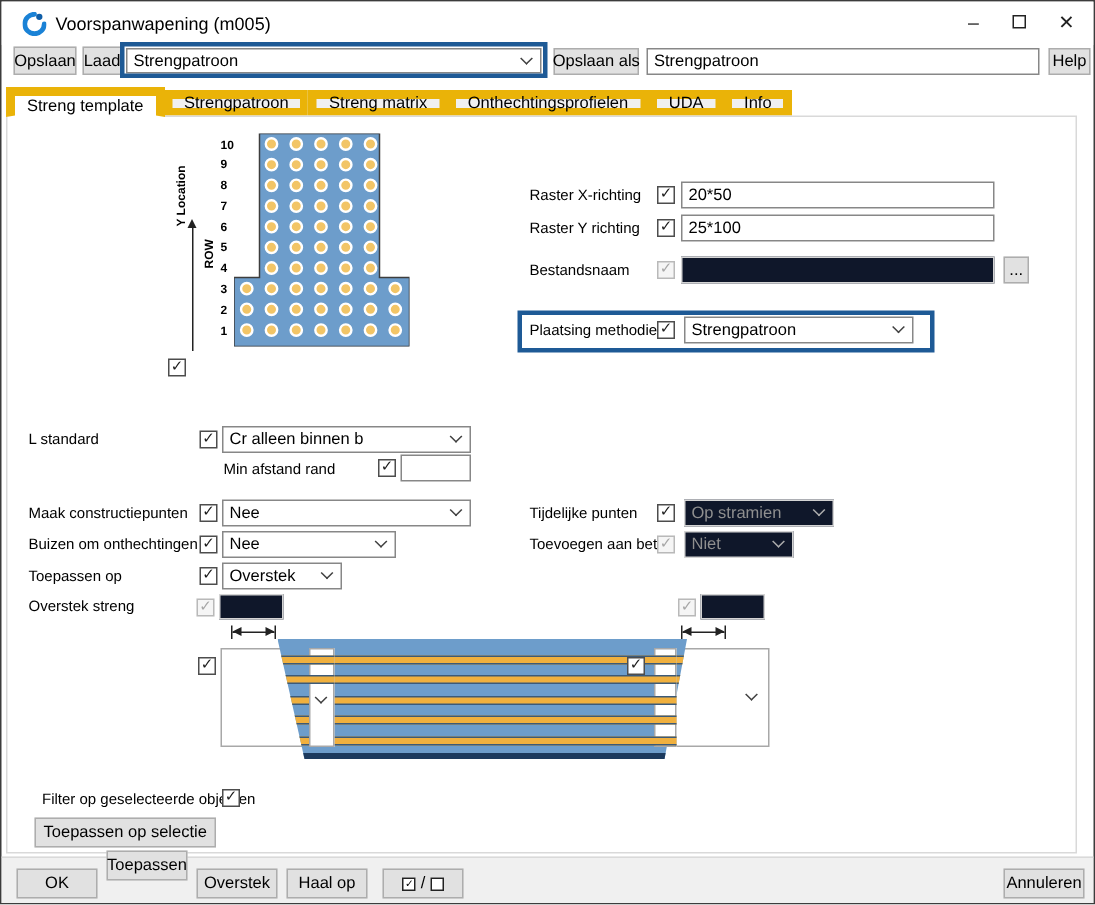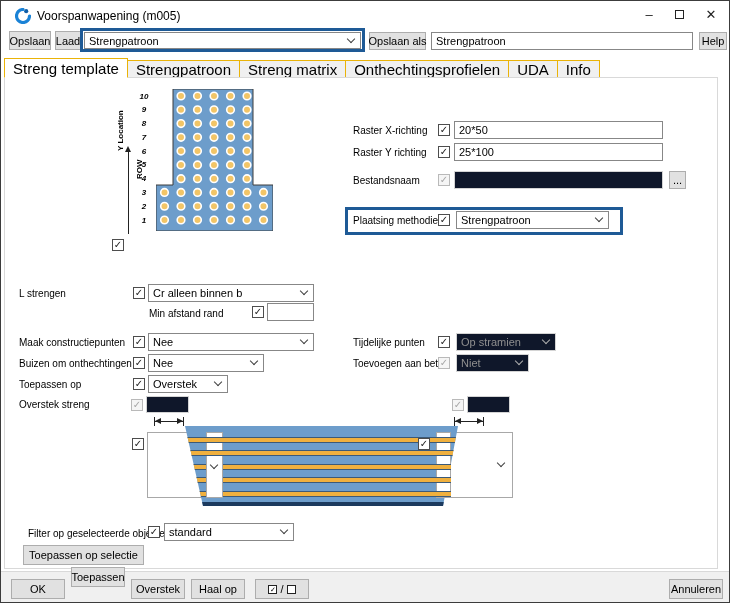--- a/index.html
+++ b/index.html
@@ -32,28 +32,28 @@
   
   .cb{position:absolute;width:12px;height:12px;background:#fff;border:1px solid #4d4d4d;
       display:flex;align-items:center;justify-content:center;}
   .cb.on::after{content:"✓";font-size:10px;line-height:1;color:#1a1a1a;margin-top:-1px;}
   .cb.gray{border-color:#b9b9b9;background:#f5f5f5;}
   .cb.gray.on::after{color:#a6a6a6;}
   
   .hl{position:absolute;border:3px solid var(--accent);pointer-events:none;}
   
   .tabs{position:absolute;left:3px;top:57px;height:20px;display:flex;align-items:flex-end;}
-  .tab{height:18px;padding:0 8px;background:#f0f0f0;border:1px solid #eab308;margin-right:-1px;
-       display:flex;align-items:center;font-size:15px;white-space:nowrap;}
+  .tab{height:18px;padding:0 8px;background:#f0f0f0;border:6px solid #eab308;margin-right:-1px;
+       display:flex;align-items:center;font-size:11px;white-space:nowrap;}
   .tab.active{height:20px;background:#fff;border-bottom:1px solid #fff;z-index:3;}
   .page{position:absolute;left:3px;top:76px;width:714px;height:492px;border:1px solid #d9d9d9;background:#fff;}
   
   .smbold{position:absolute;font-size:8px;font-weight:bold;white-space:nowrap;}
   .vert{writing-mode:vertical-rl;transform:rotate(180deg);}
-  .rownum{position:absolute;right:12px;width:18px;text-align:center;font-size:8px;font-weight:bold;line-height:11px;font-style:italic;}
+  .rownum{position:absolute;right:0;width:18px;text-align:left;font-size:8px;font-weight:bold;line-height:11px;}
   
   .dim{position:absolute;width:30px;height:9px;border-left:1px solid #222;border-right:1px solid #222;}
   .dim::before{content:"";position:absolute;left:0;right:0;top:4px;height:1px;background:#222;}
   .ah{position:absolute;width:0;height:0;border-top:3.5px solid transparent;border-bottom:3.5px solid transparent;top:1px;}
   .ah.l{left:0;border-right:6px solid #222;}
   .ah.r{right:0;border-left:6px solid #222;}
   .ah.outl{left:0;border-left:6px solid #222;border-right:none;}
   .ah.outr{right:0;border-right:6px solid #222;border-left:none;}
   
   .outer-combo{position:absolute;background:#fff;border:1px solid #a8a8a8;z-index:1;}
@@ -201,21 +201,21 @@
   <button class="btn" style="left:668px;top:170px;width:17px;height:18px">...</button>
 
   <span class="lbl" style="left:352px;top:213px">Plaatsing methodiek</span>
   <span class="cb on" style="left:437px;top:213px"></span>
   <div class="combo" style="left:455px;top:210px;width:153px;height:18px">
     <span>Strengpatroon</span>
     <span class="chev"></span>
   </div>
   <div class="hl" style="left:344px;top:206px;width:278px;height:28px"></div>
 
-  <span class="lbl" style="left:18px;top:286px">L strengen</span>
+  <span class="lbl" style="left:18px;top:286px">L standard</span>
   <span class="cb on" style="left:132px;top:286px"></span>
   <div class="combo" style="left:147px;top:283px;width:166px;height:18px">
     <span>Cr alleen binnen b</span>
     <span class="chev"></span>
   </div>
 
   <span class="lbl" style="left:148px;top:306px">Min afstand rand</span>
   <span class="cb on" style="left:251px;top:305px"></span>
   <div class="tf" style="left:266px;top:302px;width:47px;height:18px"></div>
 
@@ -289,24 +289,20 @@
   <div class="stripe ovl" style="left:205px;top:449px;width:17px;right:auto"></div>
   <div class="stripe ovl" style="left:435px;top:436px;width:15px;right:auto"></div>
   <div class="stripe ovl" style="left:435px;top:449px;width:15px;right:auto"></div>
   <div class="stripe ovl" style="left:435px;top:463px;width:15px;right:auto"></div>
   <div class="stripe ovl" style="left:435px;top:476px;width:15px;right:auto"></div>
   <div class="stripe ovl" style="left:435px;top:490px;width:15px;right:auto"></div>
   <span class="cb on" style="left:417px;top:437px;z-index:5"></span>
 
   <span class="lbl" style="left:27px;top:526px">Filter op geselecteerde objecten</span>
   <span class="cb on" style="left:147px;top:525px"></span>
-  <div class="combo" style="left:163px;top:522px;width:130px;height:18px">
-    <span>standard</span>
-    <span class="chev"></span>
-  </div>
   <button class="btn" style="left:22px;top:544px;width:121px;height:20px">Toepassen op selectie</button>
 
   <div class="footer"></div>
   <button class="btn" style="left:10px;top:578px;width:54px;height:20px">OK</button>
   <button class="btn" style="left:70px;top:566px;width:54px;height:20px">Toepassen</button>
   <button class="btn" style="left:130px;top:578px;width:54px;height:20px">Overstek</button>
   <button class="btn" style="left:190px;top:578px;width:54px;height:20px">Haal op</button>
   <button class="btn" style="left:254px;top:578px;width:54px;height:20px">
     <span class="mini-cb on"></span>
     <span>/</span>

